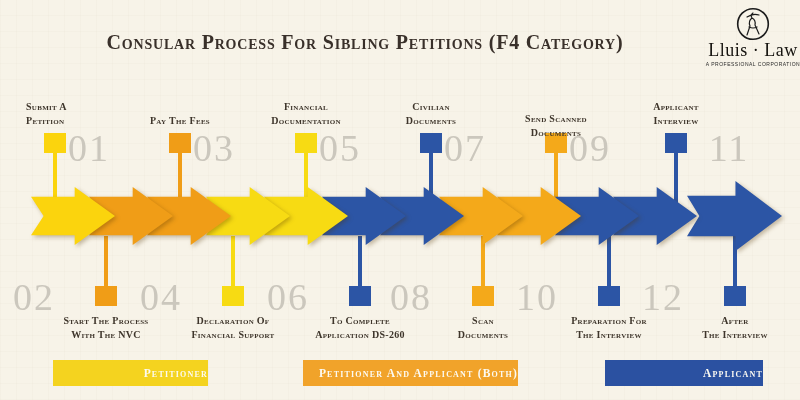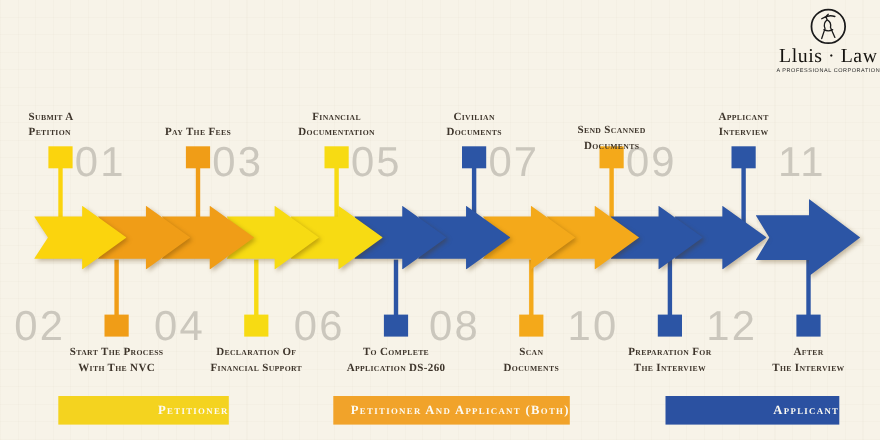--- a/index.html
+++ b/index.html
@@ -21,40 +21,41 @@
   .logo-name{font-size:18px;line-height:19px;font-weight:400;letter-spacing:0.5px;}
   .logo-tagline{font-size:5px;letter-spacing:0.5px;color:#2A2A2A;font-family:"Liberation Sans",sans-serif;margin-top:1px;}
   .arrow-wrap{position:absolute;filter:drop-shadow(2px 2px 2px rgba(80,50,0,0.32));}
   .arrow{width:100%;height:100%;
     clip-path:polygon(0% 17%, 52% 17%, 52% 0%, 100% 50%, 52% 100%, 52% 83%, 0% 83%, 15% 50%);}
   .arrow.last{
     clip-path:polygon(0% 21%, 51% 21%, 51% 0%, 100% 50%, 51% 100%, 51% 79%, 0% 79%, 13% 50%);}
   .stem{position:absolute;width:4px;z-index:1;}
   .square{position:absolute;width:22px;height:20px;z-index:3;}
   .num{
-    position:absolute;z-index:2;font-family:Liberation Sans, sans-serif;
+    position:absolute;z-index:2;font-family:Liberation Serif, serif;
     font-size:38px;line-height:40px;font-weight:400;letter-spacing:2px;color:#CBC7BD;
   }
   .num.right{}
   .step-label{
     position:absolute;z-index:3;text-align:center;
     font-size:10px;line-height:14px;font-weight:700;
     font-variant:small-caps;letter-spacing:0.3px;color:#3E352B;
   }
   .step-label.align-left{text-align:left;}
   .legend-box{
     position:absolute;top:360px;height:26px;z-index:3;
     text-align:right;line-height:26px;font-size:11.5px;font-weight:700;
     font-variant:small-caps;letter-spacing:1.2px;color:#FCFAF2;
   }
 </style>
 </head>
 <body>
 
 <div class="canvas" id="canvas" style="background-color: rgb(247, 243, 232);">
+  <h1 class="title">Consular Process For Sibling Petitions (F4 Category)</h1>
 
   <div class="logo">
     <div class="emblem">
       <svg width="34" height="34" viewBox="0 0 34 34">
         <circle cx="17" cy="17" r="15.3" fill="none" stroke="#1B1B1B" stroke-width="1.6"></circle>
         <path d="M17 6 q-3 2 -1 5 q-4 3 -2 8 l-3 9 M16 11 q4 2 3 7 l4 9 M11 10 q6 -4 12 -2 M13 20 q4 2 8 0" fill="none" stroke="#1B1B1B" stroke-width="1.2" stroke-linecap="round"></path>
       </svg>
     </div>
     <div class="logo-name">Lluis · Law</div>
     <div class="logo-tagline">A PROFESSIONAL CORPORATION</div>

